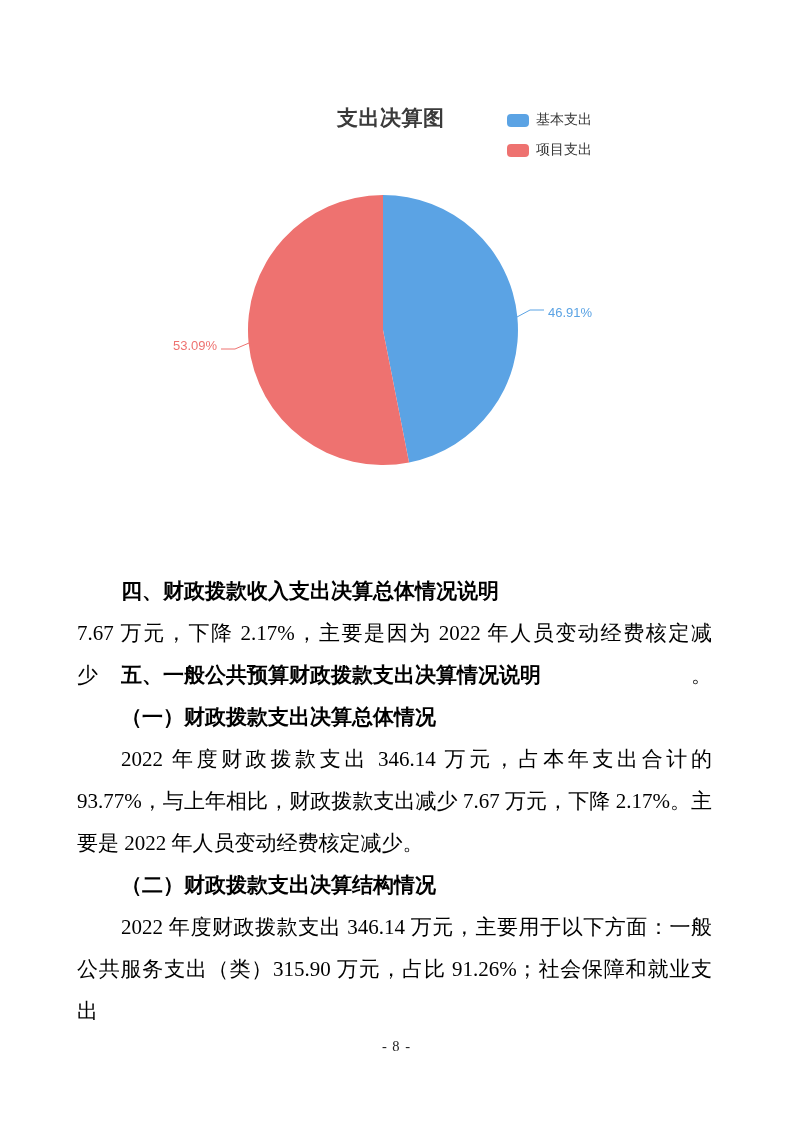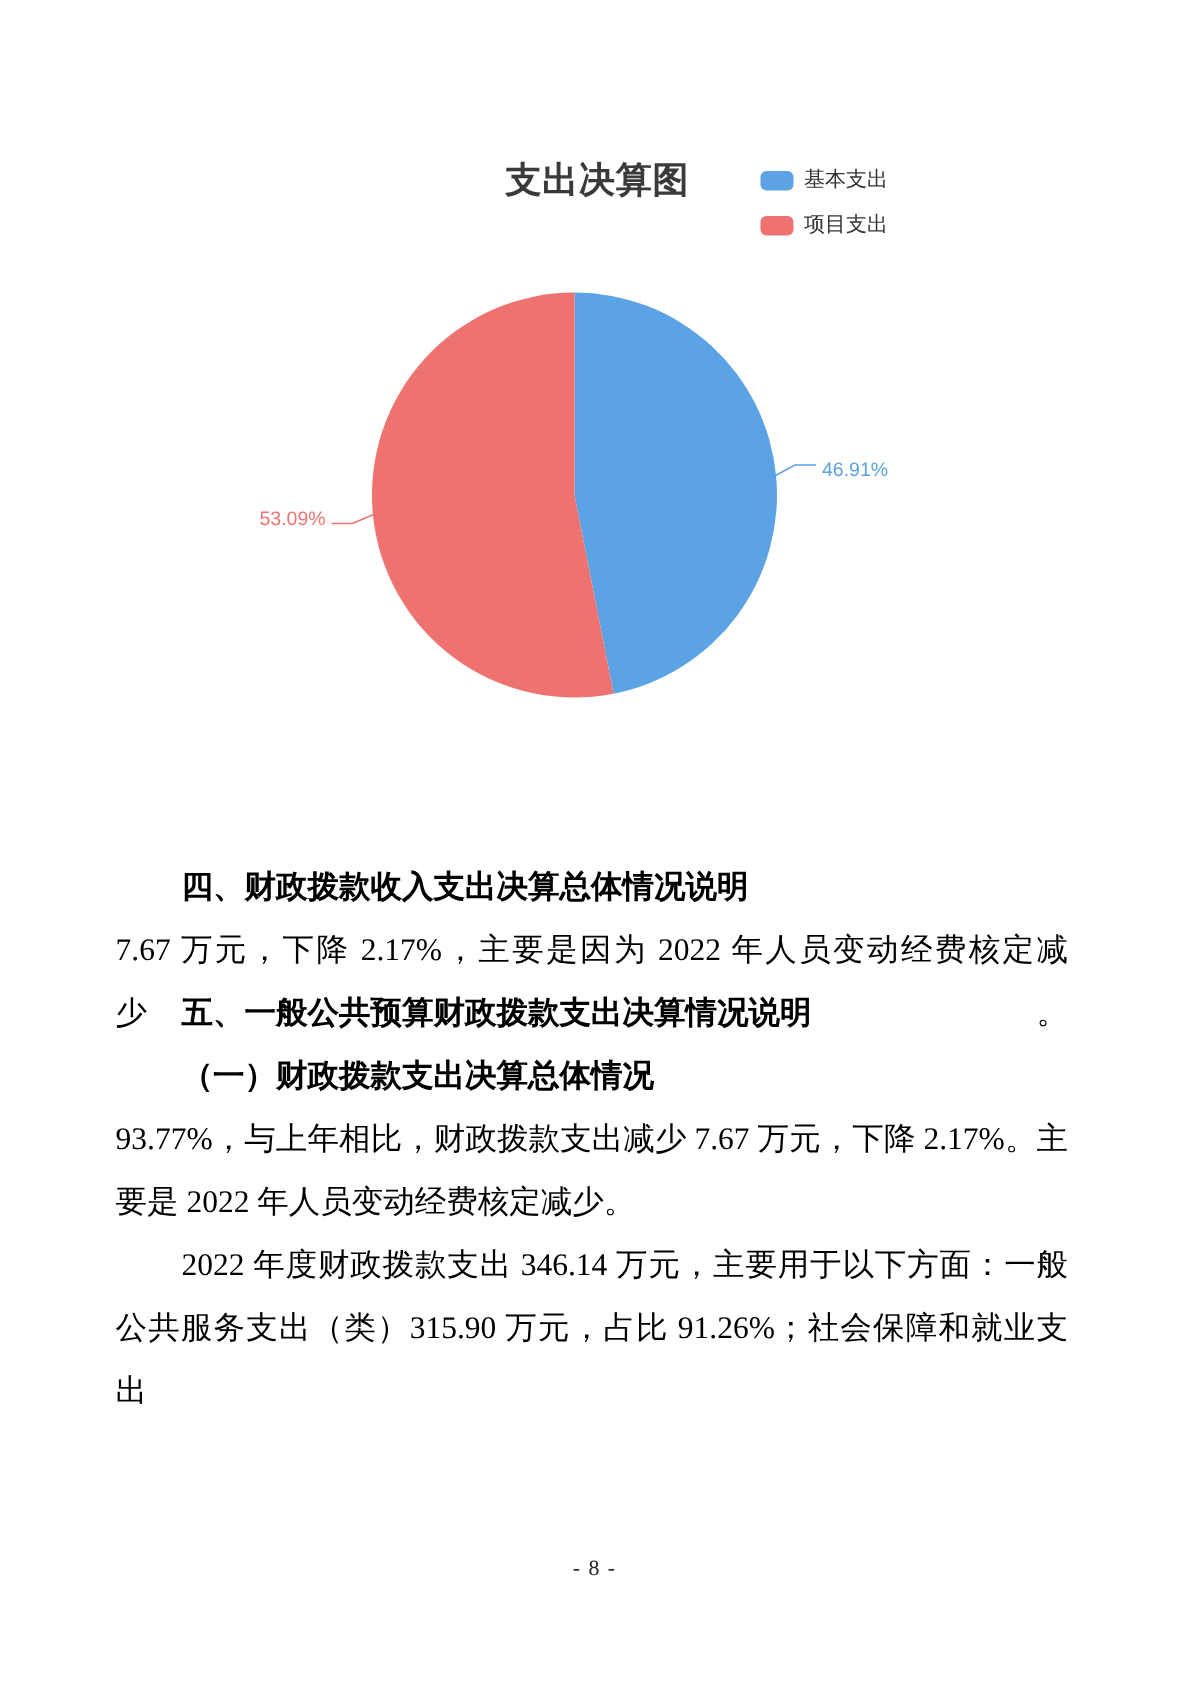--- a/index.html
+++ b/index.html
@@ -5,21 +5,21 @@
   html,body{margin:0;padding:0;background:#ffffff;}
   .page{
     position:relative;width:793px;height:1122px;background:#ffffff;
     font-family:"Liberation Serif","DejaVu Serif",serif;color:#000;overflow:hidden;
   }
   
   .chart-region{position:absolute;left:0;top:0;width:793px;height:540px;}
   .chart-title{
     position:absolute;left:337px;top:104px;
     font-family:"Liberation Sans","DejaVu Sans",sans-serif;
-    font-weight:bold;font-size:24px;color:#3a3a3a;letter-spacing:0.5px;
+    font-weight:bold;font-size:21px;color:#3a3a3a;letter-spacing:0.5px;
   }
   .legend{position:absolute;left:507px;top:111px;}
   .legend-item{display:flex;align-items:center;margin-bottom:12px;cursor:pointer;}
   .swatch{width:22px;height:13px;border-radius:4px;margin-right:7px;flex:0 0 auto;}
   .swatch-basic{background:#5BA3E4;}
   .swatch-project{background:#EE7270;}
   .legend-label{
     font-family:"Liberation Sans","DejaVu Sans",sans-serif;
     font-size:14px;color:#333;white-space:nowrap;
   }
@@ -80,23 +80,25 @@
   <div class="body-text">
 
     <div class="line heading indent">四、财政拨款收入支出决算总体情况说明</div>
 
     <div class="line jl">7.67 万元，下降 2.17%，主要是因为 2022 年人员变动经费核定减少。</div>
 
     <div class="line heading indent">五、一般公共预算财政拨款支出决算情况说明</div>
 
     <div class="line heading indent">（一）财政拨款支出决算总体情况</div>
 
+    <div class="line jl indent">2022 年度财政拨款支出 346.14 万元，占本年支出合计的</div>
     <div class="line jl">93.77%，与上年相比，财政拨款支出减少 7.67 万元，下降 2.17%。主</div>
     <div class="line">要是 2022 年人员变动经费核定减少。</div>
 
+    <div class="line heading indent">（二）财政拨款支出决算结构情况</div>
 
     <div class="line jl indent">2022 年度财政拨款支出 346.14 万元，主要用于以下方面：一般</div>
     <div class="line jl">公共服务支出（类）315.90 万元，占比 91.26%；社会保障和就业支出</div>
   </div>
 
   <div class="footer">- 8 -</div>
 
 </div>
 
 </body></html>

